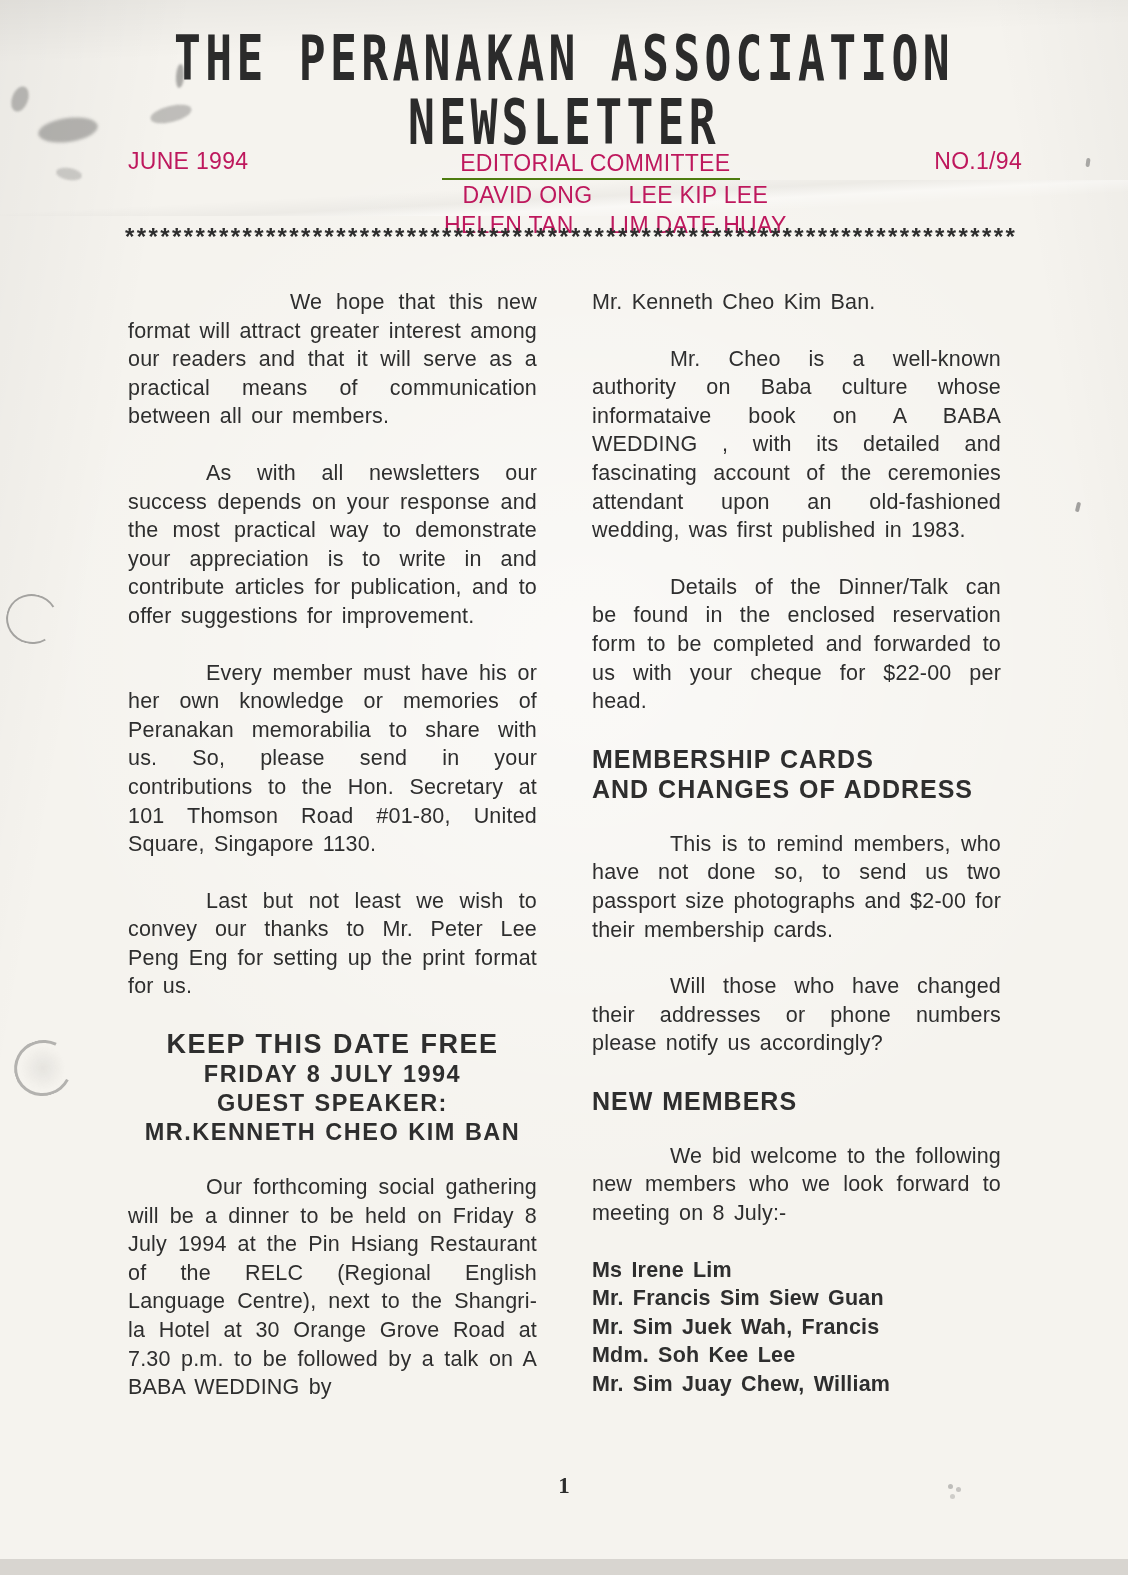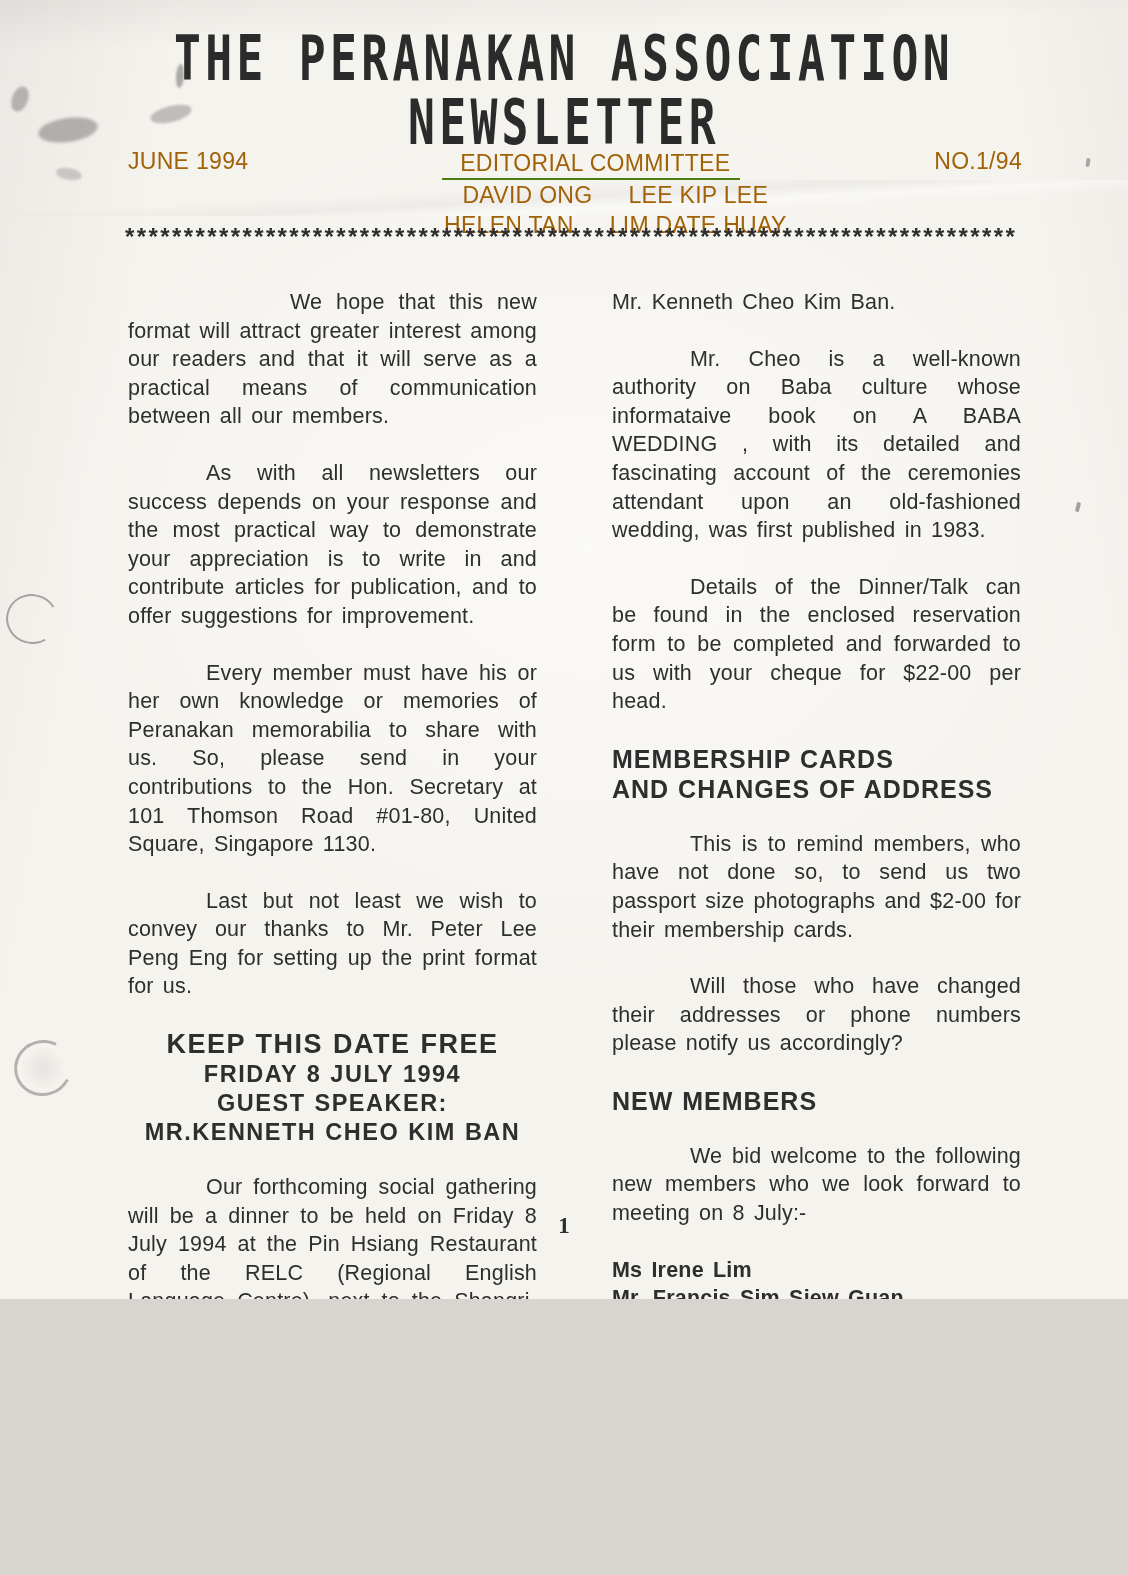--- a/index.html
+++ b/index.html
@@ -1,18 +1,18 @@
 <!DOCTYPE html>
 <html><head>
 <meta charset="utf-8">
 <style>
   html,body { margin:0; padding:0; background:#d8d5d0; }
   .page {
     position:relative;
-    width:1128px; height:1299px;
+    width:1128px; height:1559px;
     margin:0 auto;
     background:#f5f3ee;
     font-family:"Liberation Sans", sans-serif;
     color:#2e2e2e;
     overflow:hidden;
   }
   
   .paper-shading {
     position:absolute; inset:0; pointer-events:none;
     background:
@@ -33,38 +33,38 @@
     font-weight:bold; color:#2b2b2b;
     font-size:62px; line-height:62px; letter-spacing:6px;
     transform:scaleX(0.72); transform-origin:50% 50%;
     white-space:nowrap;
   }
   .title-line + .title-line { margin-top:2px; }
 
   .header-row {
     position:absolute; top:148px; left:128px; width:894px;
     display:flex; justify-content:space-between; align-items:flex-start;
-    font-size:23px; letter-spacing:0.3px; color:#a16207;
+    font-size:23px; letter-spacing:0.3px; color:#be185d;
   }
   .committee { text-align:center; line-height:30px; }
   .committee-heading {
     display:inline-block; border-bottom:2px solid #4d7c0f; padding:0 10px 0 18px;
   }
   .committee-names { display:flex; justify-content:center; gap:36px;margin-left:48px; }
 
   .divider {
     position:absolute; top:223px; left:125px; width:900px; height:24px;
     font-weight:bold; font-size:24px; letter-spacing:2.4px; color:#2d2d2d;
     white-space:nowrap; overflow:hidden;
   }
 
   
   .columns {
     position:absolute; top:288px; left:128px; width:894px;
-    display:flex; gap:75px;
+    display:flex; gap:55px;
     font-size:21.5px; line-height:28.6px; letter-spacing:0.2px; word-spacing:3px;
   }
   .col { width:409px; }
   .para { text-align:justify; text-indent:78px; margin:0 0 28px 0; }
   .para--deep  { text-indent:162px; }
   .para--flush { text-indent:0; }
 
   .event-heading { text-align:center; font-weight:bold; margin:4px 0 26px 0; word-spacing:1px; }
   .event-heading .eh-line1 { font-size:27px; line-height:31px; letter-spacing:1.5px; }
   .event-heading .eh-sub   { font-size:23.5px; line-height:29px; letter-spacing:1.5px; }

